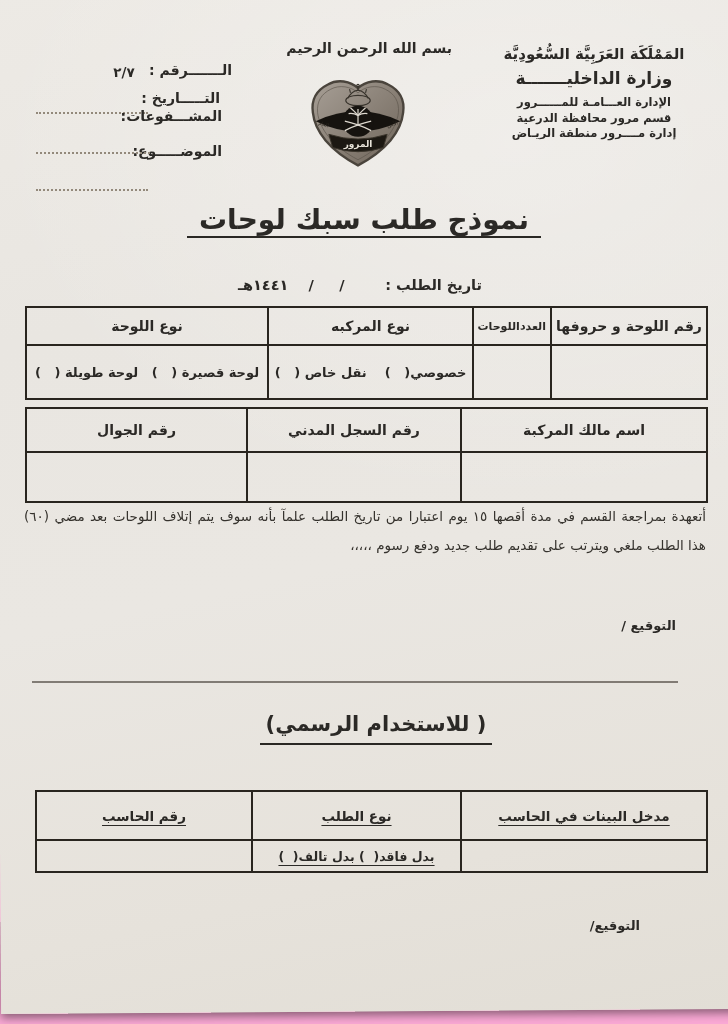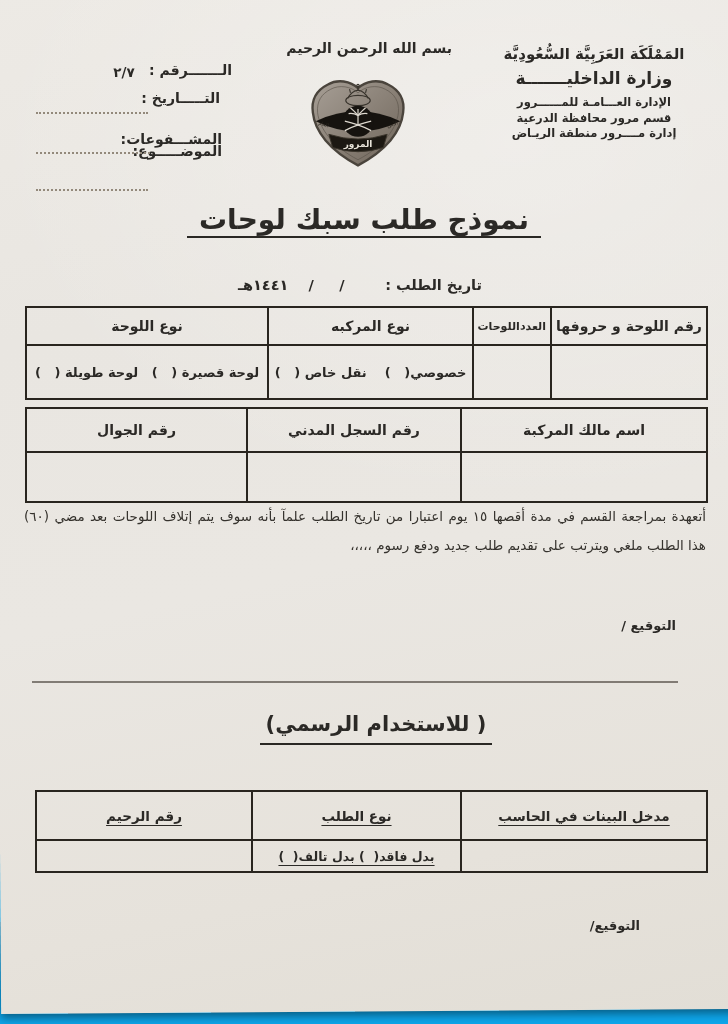--- a/index.html
+++ b/index.html
@@ -1,17 +1,17 @@
 <!DOCTYPE html>
 <html lang="ar"><head>
 <meta charset="utf-8">
 <style>
   html,body{margin:0;padding:0;}
   body{font-family:"DejaVu Sans",sans-serif;}
-  .frame{position:relative;width:728px;height:1024px;overflow:hidden;background:#0ea5e9;}
+  .frame{position:relative;width:728px;height:1024px;overflow:hidden;background:#f9a8d4;}
   .paper{position:absolute;left:-6px;top:-9px;width:746px;height:1023px;
          transform:rotate(-0.4deg);transform-origin:top left;
          background:
            radial-gradient(120% 60% at 70% 15%, rgba(255,255,255,0.28), rgba(255,255,255,0) 60%),
            linear-gradient(168deg,#edeae5 0%,#e9e6e1 30%,#eae7e2 55%,#e6e2db 82%,#e2ded6 100%);
          box-shadow:0 4px 10px rgba(0,0,0,0.45);}
   .content{position:absolute;inset:0;color:#2b2926;}
   .abs{position:absolute;}
   .dots{height:0;border-bottom:2px dotted #93897b;}
   
@@ -67,21 +67,21 @@
       <div class="lh-gap"></div>
       <div class="lh-sm">الإدارة العـــامـة للمــــــرور</div>
       <div class="lh-sm">قسم مرور محافظة الدرعية</div>
       <div class="lh-sm">إدارة مــــرور منطقة الريـاض</div>
     </div>
 
     <div class="abs ref-label" style="right:496px;top:62px;">الـــــــرقم :</div>
     <div class="abs ref-value" style="left:106px;top:64px;width:36px;">٢/٧</div>
     <div class="abs ref-label" style="right:508px;top:90px;">التـــــاريخ :</div>
     <div class="abs dots" style="left:36px;top:112px;width:112px;"></div>
-    <div class="abs ref-label" style="right:506px;top:131px;">المشـــفوعات:</div>
+    <div class="abs ref-label" style="right:506px;top:108px;">المشـــفوعات:</div>
     <div class="abs ref-label" style="right:506px;top:143px;">الموضـــــوع:</div>
     <div class="abs dots" style="left:36px;top:152px;width:114px;"></div>
     <div class="abs dots" style="left:36px;top:189px;width:112px;"></div>
 
     <svg class="abs" style="left:299px;top:77px;" width="118" height="94" viewBox="0 0 120 100">
       <defs>
         <linearGradient id="shieldg" x1="0" y1="0" x2="1" y2="1">
           <stop offset="0" stop-color="#a79f96"></stop>
           <stop offset="0.45" stop-color="#8d847a"></stop>
           <stop offset="1" stop-color="#6e6459"></stop>
@@ -188,21 +188,21 @@
     <table class="abs doc t3" style="left:35px;top:790px;width:671px;">
       <colgroup>
           <col style="width:246px">
           <col style="width:209px">
           <col style="width:216px">
         </colgroup>
       <tbody>
           <tr>
         <td class="h"><span class="u">مدخل البينات في الحاسب</span></td>
         <td class="h"><span class="u">نوع الطلب</span></td>
-        <td class="h"><span class="u">رقم الرحيم</span></td>
+        <td class="h"><span class="u">رقم الحاسب</span></td>
       </tr>
       <tr>
         <td class="r"></td>
         <td class="r"><span class="u">بدل فاقد(&nbsp;&nbsp;) بدل تالف(&nbsp;&nbsp;)</span></td>
         <td class="r"></td>
       </tr>
     </tbody>
       </table>
 
     <div class="abs sig" style="right:88px;top:918px;">التوقيع/</div>

